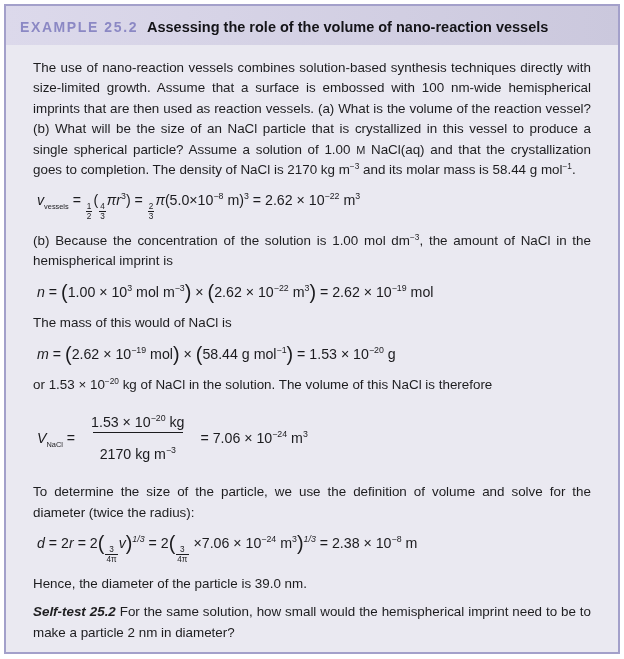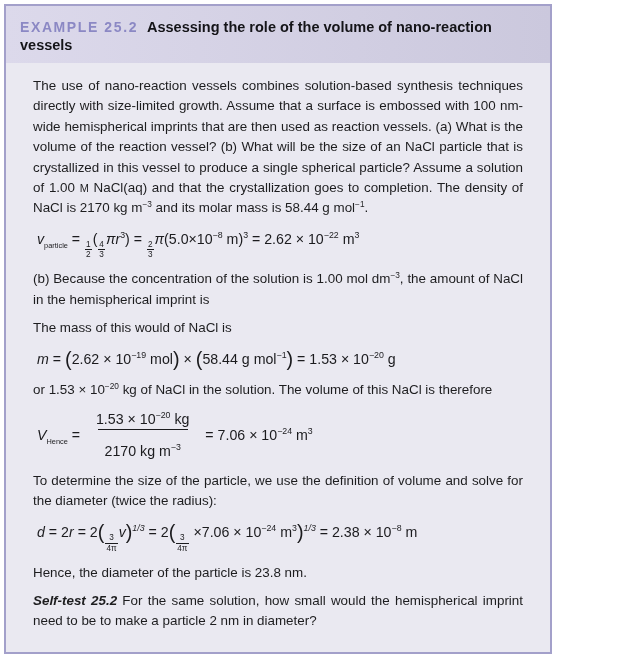--- a/index.html
+++ b/index.html
@@ -4,76 +4,77 @@
 <style>
   :root{
     --accent:#8b88c4; --border:#a3a0ca;
     --header-bg-1:#dcd9eb; --header-bg-2:#cbc8dd;
     --body-bg:#eae9f1; --text:#1d1d1f;
   }
   *{box-sizing:border-box;}
   html,body{margin:0;padding:0;}
   body{width:624px;height:659px;background:#ffffff;color:var(--text);
        font-family:"Liberation Sans", sans-serif;}
-  .example-box{position:absolute;left:4px;top:4px;width:548px;height:650px;
+  .example-box{position:absolute;left:4px;top:4px;width:616px;height:650px;
        border:2px solid var(--border);background:var(--body-bg);overflow:hidden;}
   .example-header{background:linear-gradient(to right,var(--header-bg-1),var(--header-bg-2));
        padding:12px 14px 9px;}
   .ex-label{color:var(--accent);font-weight:bold;font-size:14px;letter-spacing:1.6px;margin-right:9px;}
   .ex-title{font-weight:bold;font-size:14.5px;color:#141418;}
   .example-body{padding:5px 15px 8px;font-size:13.4px;line-height:1.52;}
   .example-body p{margin:8px 12px;text-align:justify;}
   .lead-label{font-weight:bold;font-style:italic;}
   .equation{margin:10px 0 10px 16px;font-size:14.2px;white-space:nowrap;color:#1b1b1e;}
   .example-body sup{font-size:0.62em;line-height:0;}
   sub.vsub{font-size:0.52em;line-height:0;vertical-align:-0.5em;letter-spacing:0;}
   .sc{font-size:0.82em;}
   .frac{display:inline-flex;flex-direction:column;align-items:center;
         font-size:0.58em;line-height:1.1;vertical-align:-0.45em;margin:0 1px;font-style:normal;}
   .frac .fd{border-top:1px solid currentColor;padding:0 1px;}
   .bigfrac{display:inline-flex;flex-direction:column;align-items:center;
-        vertical-align:middle;margin:0 5px;line-height:1.25;}
+        vertical-align:middle;margin:8px 5px;line-height:1.25;}
   .bigfrac .bfn{padding:0 7px 1px;}
   .bigfrac .bfd{border-top:1.4px solid currentColor;padding:13px 7px 0;}
   .bp{font-size:1.4em;font-weight:300;vertical-align:-0.1em;line-height:0;}
   sup.expfrac{font-style:italic;}
 </style>
 </head>
 <body>
 
 <div>
   <section class="example-box">
     <header class="example-header">
       <span class="ex-label">EXAMPLE 25.2</span><span class="ex-title">Assessing the role of the volume of nano-reaction vessels</span>
     </header>
     <div class="example-body">
       <p>The use of nano-reaction vessels combines solution-based synthesis techniques directly with size-limited growth. Assume that a surface is embossed with 100 nm-wide hemispherical imprints that are then used as reaction vessels. (a) What is the volume of the reaction vessel? (b) What will be the size of an NaCl particle that is crystallized in this vessel to produce a single spherical particle? Assume a solution of 1.00 <span class="sc">M</span> NaCl(aq) and that the crystallization goes to completion. The density of NaCl is 2170 kg m<sup>−3</sup> and its molar mass is 58.44 g mol<sup>−1</sup>.</p>
-      <div class="equation"><i>v</i><sub class="vsub">particle</sub> = <span class="frac">
+      <div class="equation"><i>v</i><sub class="vsub">vessels</sub> = <span class="frac">
             <span class="fn">1</span>
             <span class="fd">2</span>
           </span><span>(</span><span class="frac">
             <span class="fn">4</span>
             <span class="fd">3</span>
           </span><i>πr</i><sup>3</sup><span>)</span> = <span class="frac">
             <span class="fn">2</span>
             <span class="fd">3</span>
           </span><i>π</i>(5.0×10<sup>−8</sup> m)<sup>3</sup> =  2.62 × 10<sup>−22</sup> m<sup>3</sup></div>
       <p>(b) Because the concentration of the solution is 1.00 mol dm<sup>−3</sup>, the amount of NaCl in the hemispherical imprint is</p>
+      <div class="equation"><i>n</i> = <span class="bp">(</span>1.00 × 10<sup>3</sup> mol m<sup>−3</sup><span class="bp">)</span> × <span class="bp">(</span>2.62 × 10<sup>−22</sup> m<sup>3</sup><span class="bp">)</span> = 2.62 × 10<sup>−19</sup> mol</div>
       <p>The mass of this would of NaCl is</p>
       <div class="equation"><i>m</i> = <span class="bp">(</span>2.62 × 10<sup>−19</sup> mol<span class="bp">)</span> × <span class="bp">(</span>58.44 g mol<sup>−1</sup><span class="bp">)</span> = 1.53 × 10<sup>−20</sup> g</div>
       <p>or 1.53 × 10<sup>−20</sup> kg of NaCl in the solution. The volume of this NaCl is therefore</p>
-      <div class="equation"><i>V</i><sub class="vsub">Hence</sub> = <span class="bigfrac">
+      <div class="equation"><i>V</i><sub class="vsub">NaCl</sub> = <span class="bigfrac">
             <span class="bfn">1.53 × 10<sup>−20</sup> kg</span>
             <span class="bfd">2170 kg m<sup>−3</sup></span>
           </span> = 7.06 × 10<sup>−24</sup> m<sup>3</sup></div>
       <p>To determine the size of the particle, we use the definition of volume and solve for the diameter (twice the radius):</p>
       <div class="equation"><i>d</i> = 2<i>r</i> = 2<span class="bp">(</span><span class="frac">
             <span class="fn">3</span>
             <span class="fd">4π</span>
           </span><i>v</i><span class="bp">)</span><sup class="expfrac">1/3</sup> = 2<span class="bp">(</span><span class="frac">
             <span class="fn">3</span>
             <span class="fd">4π</span>
           </span> ×7.06 × 10<sup>−24</sup> m<sup>3</sup><span class="bp">)</span><sup class="expfrac">1/3</sup> = 2.38 × 10<sup>−8</sup> m</div>
-      <p>Hence, the diameter of the particle is 23.8 nm.</p>
+      <p>Hence, the diameter of the particle is 39.0 nm.</p>
       <p><span class="lead-label">Self-test 25.2</span><span> For the same solution, how small would the hemispherical imprint need to be to make a particle 2 nm in diameter?</span></p>
     </div>
   </section>
 </div>
 
 </body></html>

